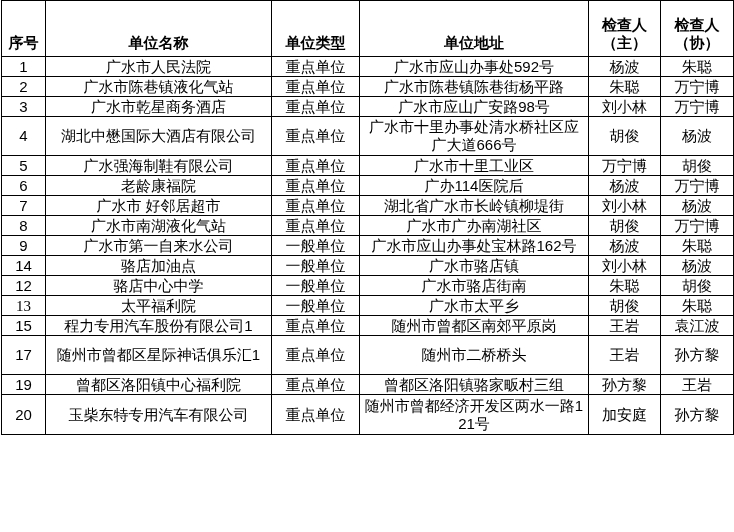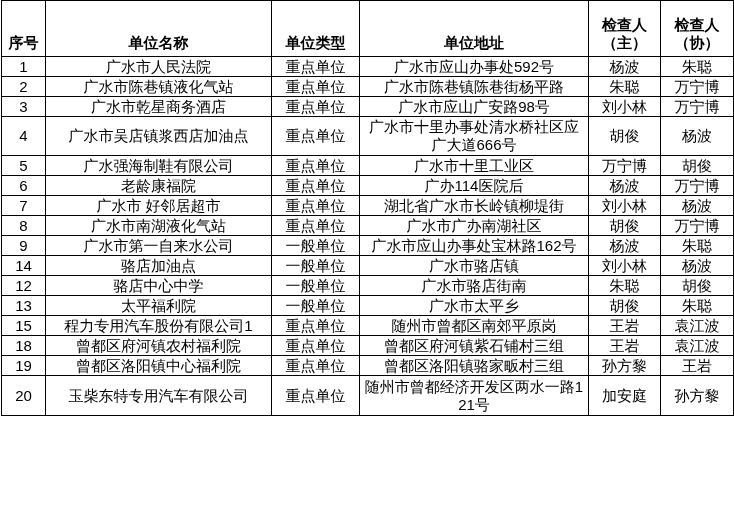--- a/index.html
+++ b/index.html
@@ -80,21 +80,21 @@
         <tr style="height: 20px;">
           <td>3</td>
           <td>广水市乾星商务酒店</td>
           <td>重点单位</td>
           <td>广水市应山广安路98号</td>
           <td>刘小林</td>
           <td>万宁博</td>
         </tr>
         <tr style="height: 39px;">
           <td>4</td>
-          <td>广水市吴店镇浆西店加油点</td>
+          <td>湖北中懋国际大酒店有限公司</td>
           <td>重点单位</td>
           <td>广水市十里办事处清水桥社区应广大道666号</td>
           <td>胡俊</td>
           <td>杨波</td>
         </tr>
         <tr style="height: 20px;">
           <td>5</td>
           <td>广水强海制鞋有限公司</td>
           <td>重点单位</td>
           <td>广水市十里工业区</td>
@@ -142,43 +142,43 @@
           <td>杨波</td>
         </tr>
         <tr style="height: 20px;">
           <td>12</td>
           <td>骆店中心中学</td>
           <td>一般单位</td>
           <td>广水市骆店街南</td>
           <td>朱聪</td>
           <td>胡俊</td>
         </tr>
-        <tr style="height: 20px;">
+        <tr style="height: 20px; font-family: Liberation Serif, serif;">
           <td>13</td>
           <td>太平福利院</td>
           <td>一般单位</td>
           <td>广水市太平乡</td>
           <td>胡俊</td>
           <td>朱聪</td>
         </tr>
         <tr style="height: 20px;">
           <td>15</td>
           <td>程力专用汽车股份有限公司1</td>
           <td>重点单位</td>
           <td>随州市曾都区南郊平原岗</td>
           <td>王岩</td>
           <td>袁江波</td>
         </tr>
-        <tr style="height: 20px;">
-          <td>18</td>
-          <td>曾都区府河镇农村福利院</td>
+        <tr style="height: 39px;">
+          <td>17</td>
+          <td>随州市曾都区星际神话俱乐汇1</td>
           <td>重点单位</td>
-          <td>曾都区府河镇紫石铺村三组</td>
+          <td>随州市二桥桥头</td>
           <td>王岩</td>
-          <td>袁江波</td>
+          <td>孙方黎</td>
         </tr>
         <tr style="height: 20px;">
           <td>19</td>
           <td>曾都区洛阳镇中心福利院</td>
           <td>重点单位</td>
           <td>曾都区洛阳镇骆家畈村三组</td>
           <td>孙方黎</td>
           <td>王岩</td>
         </tr>
         <tr style="height: 40px;">

